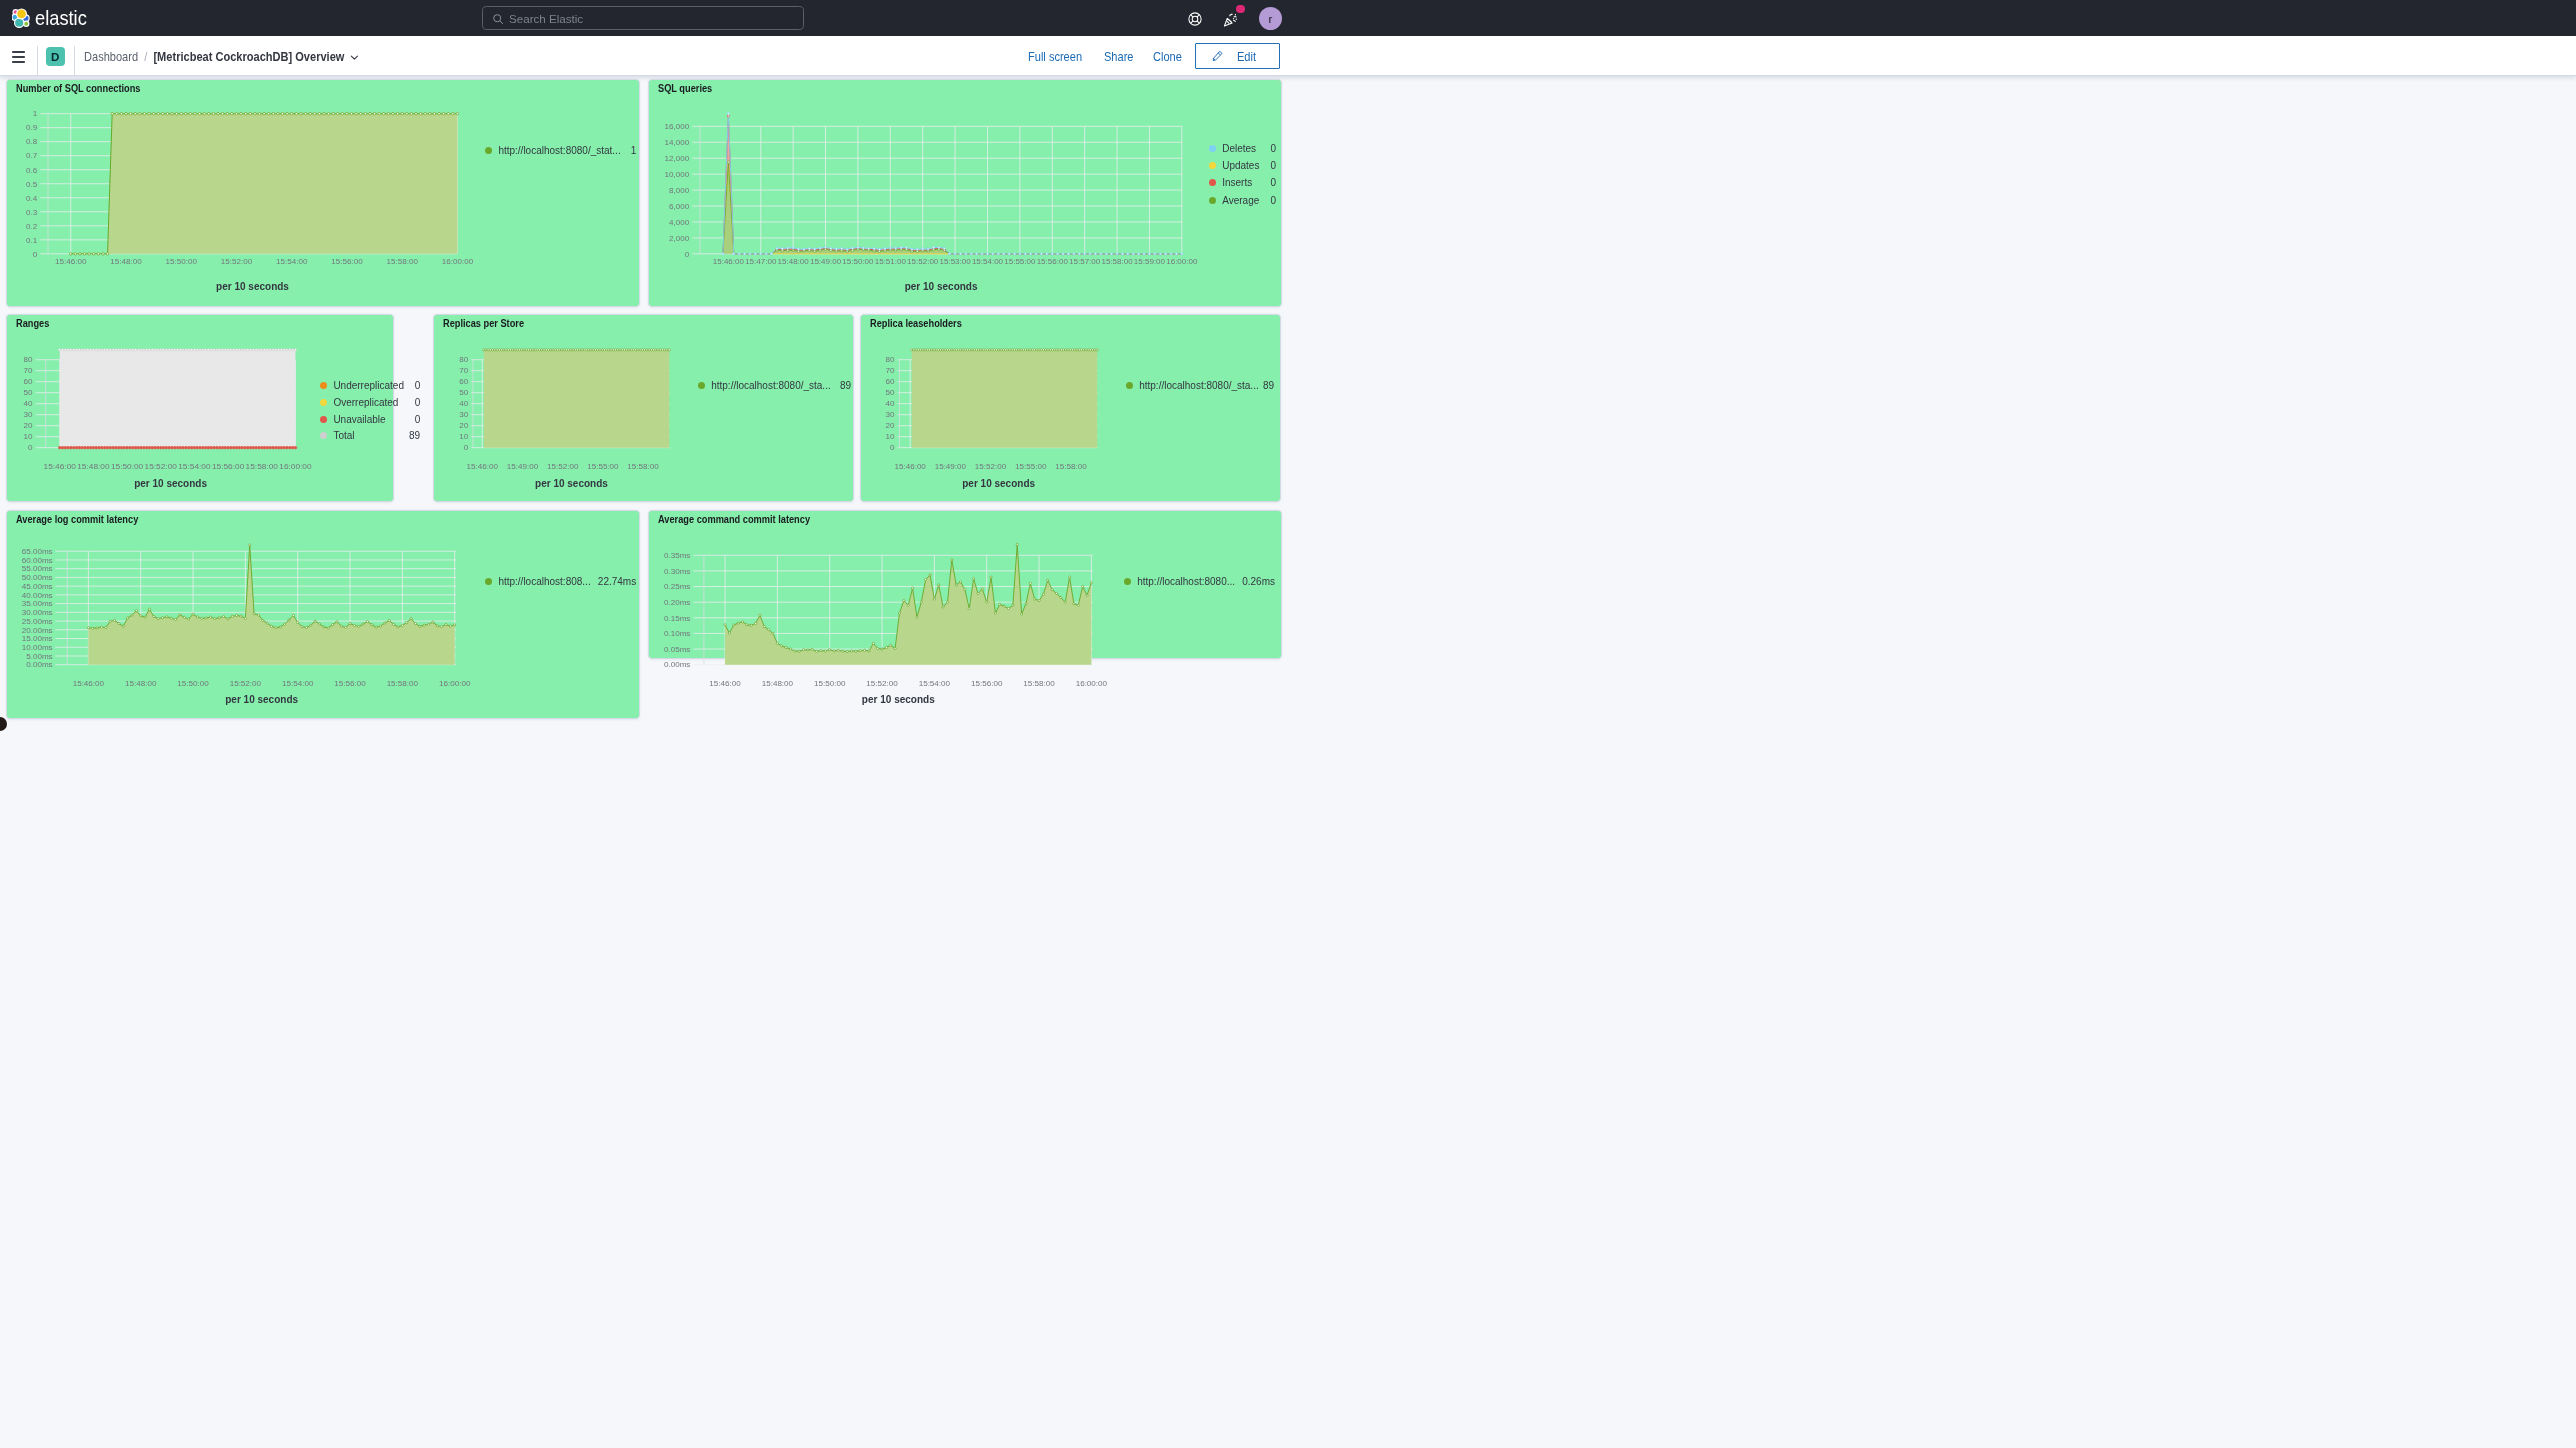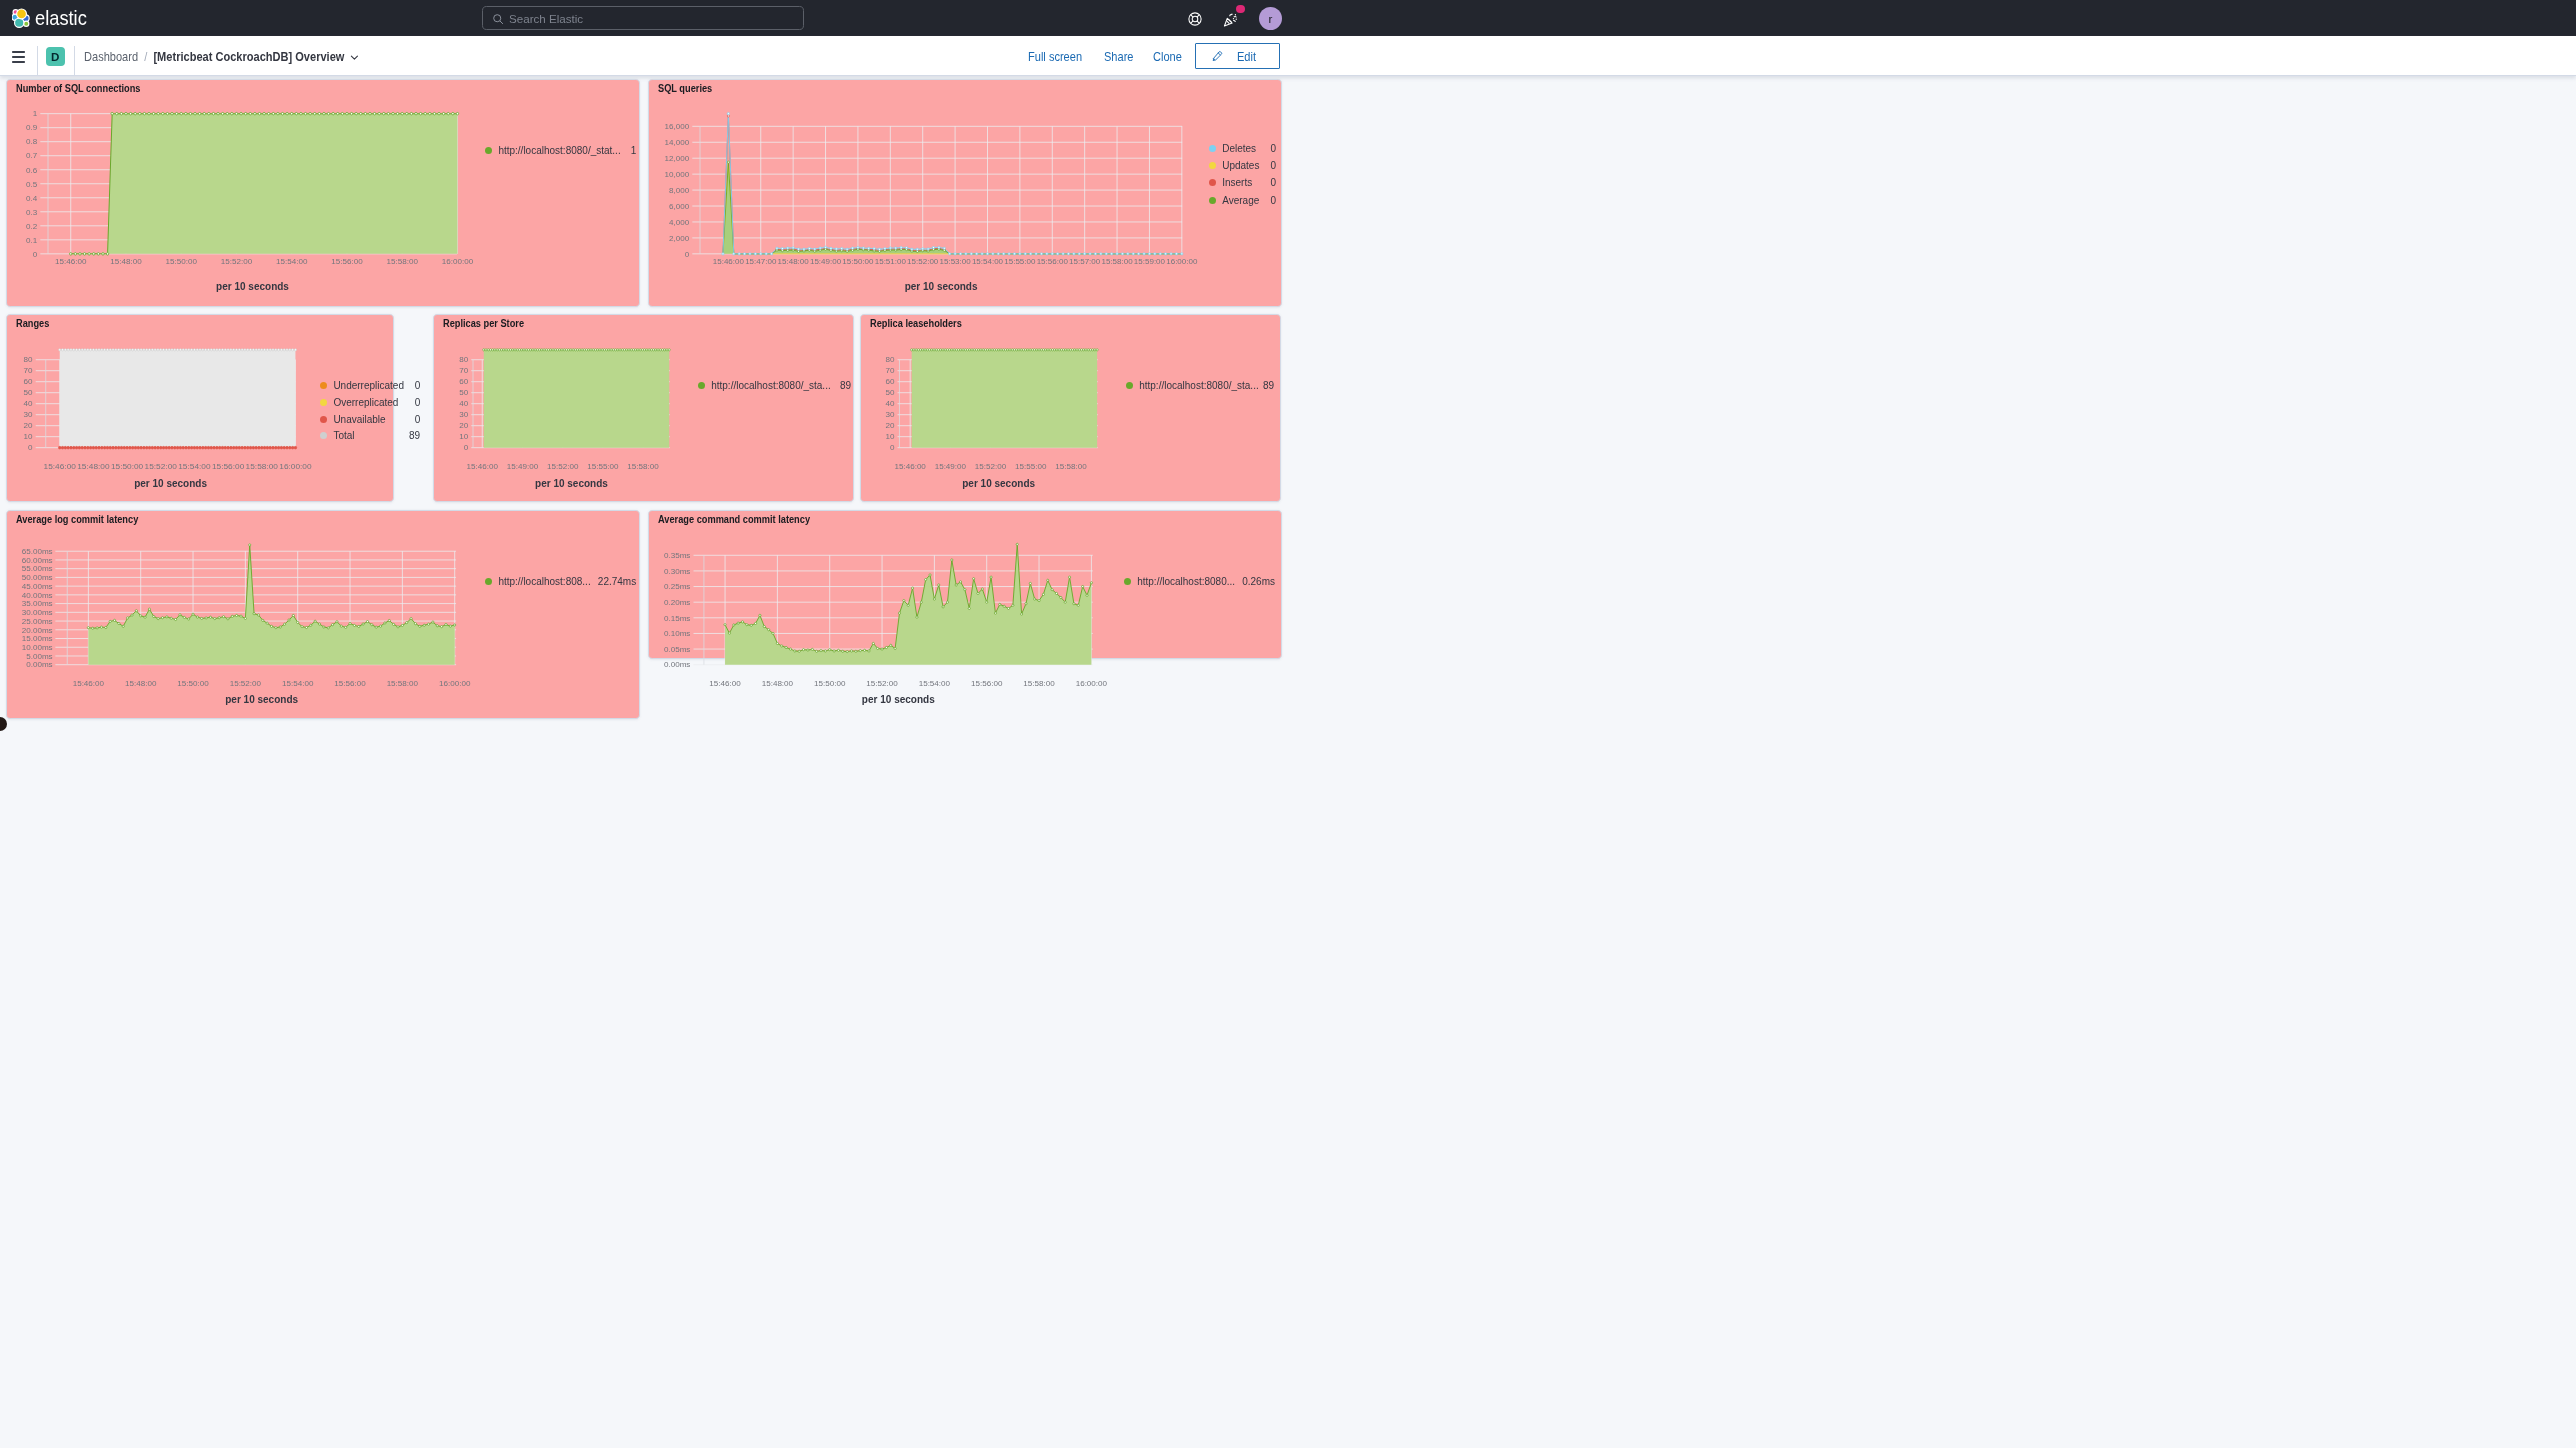--- a/index.html
+++ b/index.html
@@ -17,21 +17,21 @@
 .burger div { height:2.1px; background:#3a3f4a; border-radius:0.8px; margin-bottom:3.2px; }
 .vsep { position:absolute; top:10px; width:0.8px; height:30px; background:#d3dae6; }
 .dbadge { position:absolute; left:46px; top:10.8px; width:18.5px; height:19px; border-radius:3.9px; background:#4cc2ae; color:#04282e; font-size:11.6px; font-weight:bold; text-align:center; line-height:19px; }
 .crumb { position:absolute; top:13px; font-size:13px; color:#5b626d; transform:scaleX(0.85); transform-origin:0 50%; white-space:nowrap; }
 .crumb b { color:#343741; font-weight:600; }
 .chev { position:absolute; left:349px; top:16px; }
 .blink { position:absolute; top:13px; font-size:13px; color:#1b6ab3; transform:scaleX(0.85); transform-origin:0 50%; white-space:nowrap; }
 .editbtn { position:absolute; left:1195px; top:7.3px; width:85px; height:25.5px; border:0.8px solid #2570b4; border-radius:1px; color:#1b6ab3; font-size:13px; }
 .editbtn svg { position:absolute; left:15.4px; top:6.2px; }
 .editbtn span { position:absolute; left:41px; top:4.6px; transform:scaleX(0.85); transform-origin:0 50%; display:inline-block; }
-.panel { position:absolute; background:#fca5a5; border:0.8px solid #d3dae6; border-radius:4.6px; box-shadow:0 0.8px 2.3px rgba(109,120,141,0.12); }
+.panel { position:absolute; background:#86efac; border:0.8px solid #d3dae6; border-radius:4.6px; box-shadow:0 0.8px 2.3px rgba(109,120,141,0.12); }
 .ptitle { position:absolute; left:8.5px; top:2.3px; font-size:10.8px; font-weight:700; color:#1a1c21; transform:scaleX(0.855); transform-origin:0 50%; white-space:nowrap; }
 .chart { position:absolute; left:-0.8px; top:-0.8px; }
 .lrow { position:absolute; font-size:10px; line-height:15.4px; color:#343741; white-space:nowrap;margin-top:28px; }
 .ldot { display:inline-block; width:7px; height:7px; border-radius:50%; margin-right:6.2px; }
 .lval { float:right; }
 .qcircle { position:absolute; left:-7px; top:717px; width:14px; height:14px; border-radius:50%; background:#231916; }
 </style></head>
 <body>
 <div class="hdr">
   <div class="logo"><svg width="18" height="21" viewBox="0 0 23 27" xmlns="http://www.w3.org/2000/svg">

